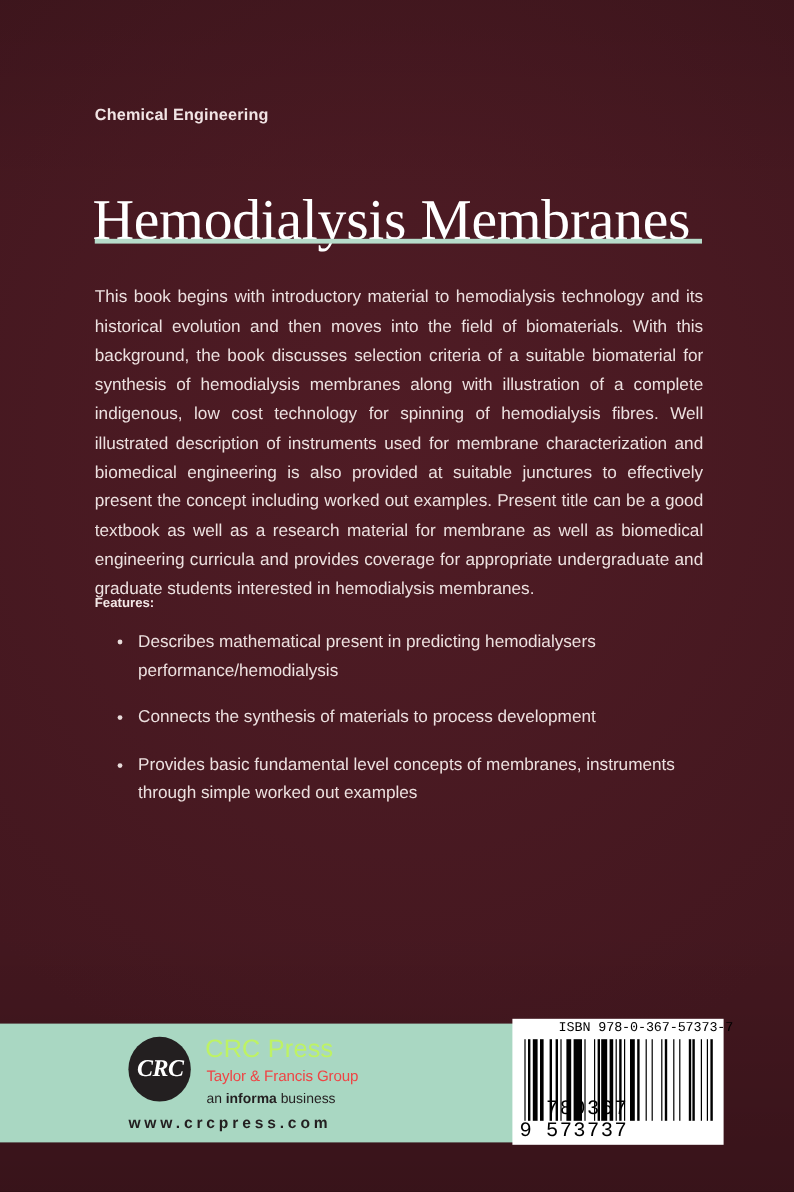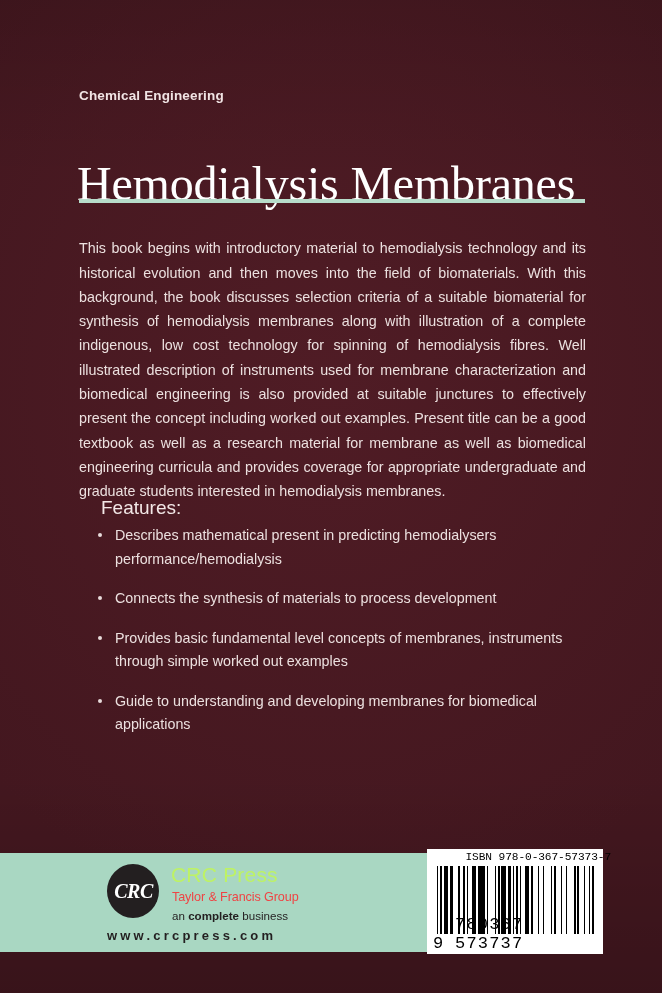--- a/index.html
+++ b/index.html
@@ -75,24 +75,23 @@
     color: #ece0df;
     text-align: justify;
     text-justify: inter-word;
   }
 
   
   .features-head {
     position: absolute;
     left: 79px;
     top: 497px;
-    font-size: 19px;
-    font-weight: normal;
+    font-size: 11px;
+    font-weight: bold;
     color: #f3e8e7;
-    margin-left: 22px;
   }
   .features-list {
     position: absolute;
     left: 79px;
     top: 524px;
     width: 500px;
     margin: 0;
     padding: 0;
     list-style: none;
   }
@@ -276,36 +275,32 @@
       <span>Describes mathematical present in predicting hemodialysers performance/hemodialysis</span>
     </li>
     <li>
       <span class="dot"></span>
       <span>Connects the synthesis of materials to process development</span>
     </li>
     <li>
       <span class="dot"></span>
       <span>Provides basic fundamental level concepts of membranes, instruments through simple worked out examples</span>
     </li>
-    <li>
-      <span class="dot"></span>
-      <span>Guide to understanding and developing membranes for biomedical applications</span>
-    </li>
   </ul>
 
   <div class="band"></div>
 
   <div class="logo-wrap">
     <div class="logo-circle">
       <span>CRC</span>
     </div>
     <div class="logo-name">CRC Press</div>
     <div class="logo-sub1">Taylor &amp; Francis Group</div>
     <div class="logo-sub2">
-      <span>an </span><b>complete</b><span> business</span>
+      <span>an </span><b>informa</b><span> business</span>
     </div>
     <div class="logo-url">www.crcpress.com</div>
   </div>
 
   <div class="barcode-box">
     <div class="barcode-isbn">ISBN 978-0-367-57373-7</div>
     <div class="barcode-bars" id="bars">
         <i style="left: 0px; width: 1.40263px;"></i>
         <i style="left: 3.30526px; width: 1.40263px;"></i>
         <i style="left: 6.61053px; width: 4.70789px;"></i>

